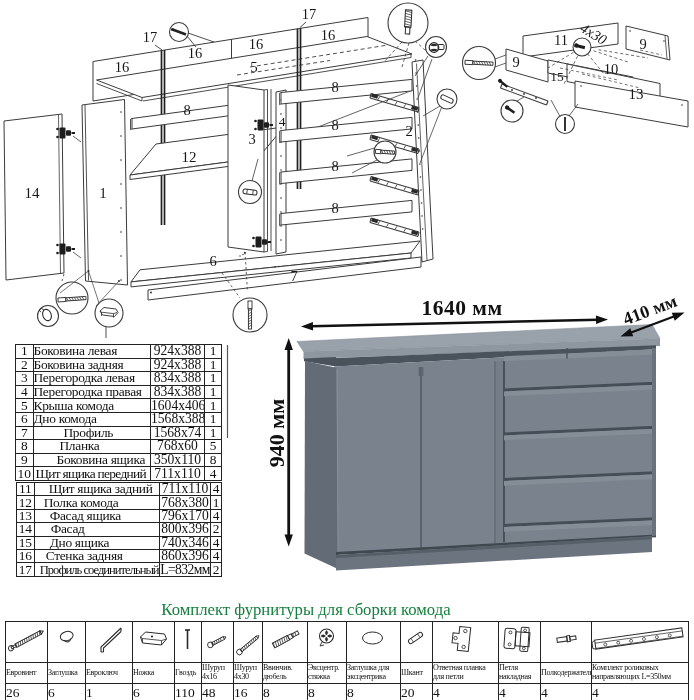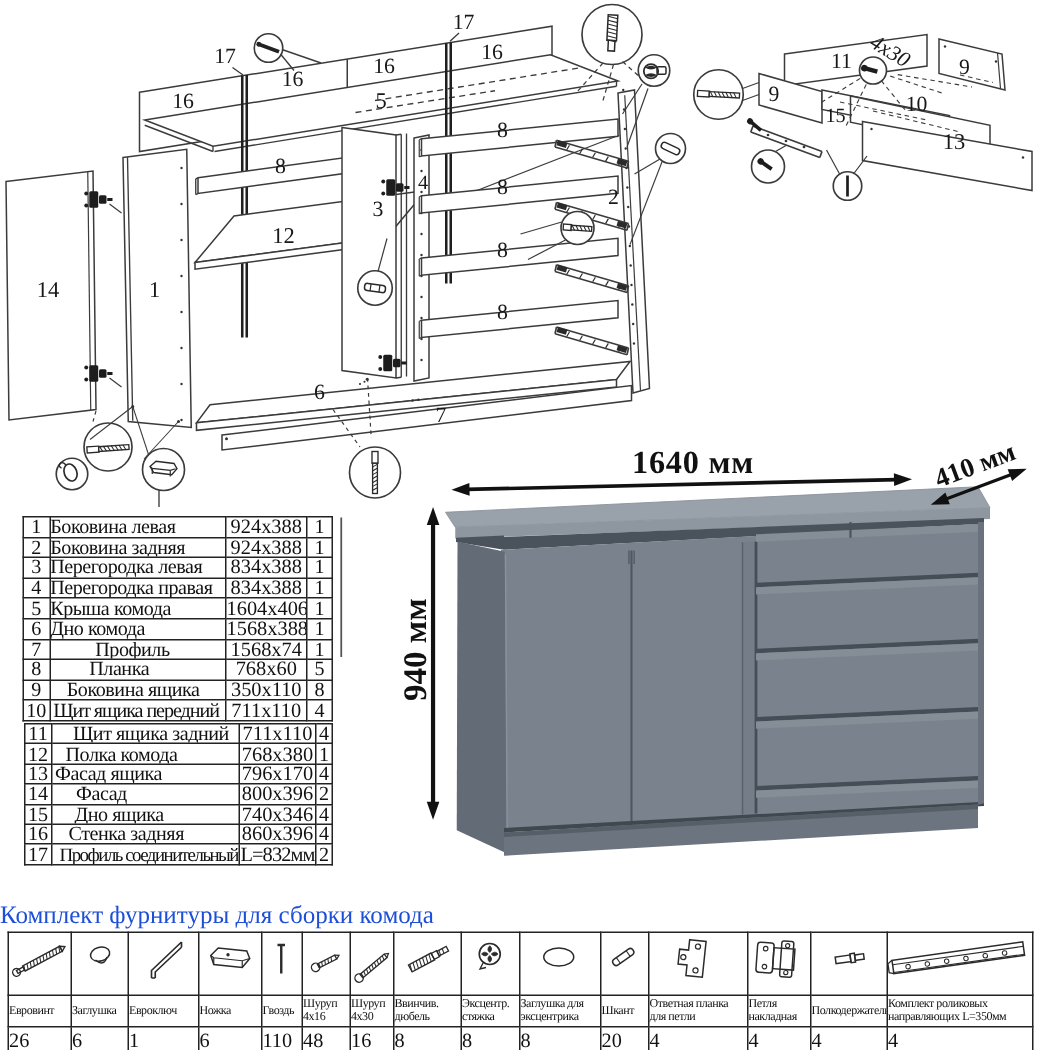--- a/index.html
+++ b/index.html
@@ -10,22 +10,22 @@
 #t1,#t2{position:absolute;font-family:"Liberation Serif",serif;font-size:13.4px;color:#111;}
 #t1{left:15px;top:344px;width:206px;}
 #t2{left:16px;top:482px;width:205px;}
 #t1 td,#t2 td{border:1px solid #222;padding:0;height:12.6px;line-height:12px;
   overflow:hidden;white-space:nowrap;}
 #t2 td{height:12.4px;}
 td.n{text-align:center;}
 td.s{text-align:center;font-size:13.6px;}
 td.q{text-align:center;}
 td.nm{padding-left:4px;letter-spacing:-0.3px;}
-#hwt{position:absolute;left:0;top:600px;width:612px;
-  font-size:16.7px;color:#1d4ed8;}
+#hwt{position:absolute;left:0;top:600px;width:612px;text-align:center;
+  font-size:16.7px;color:#15803d;}
 #t3{position:absolute;left:5px;top:621px;width:684px;font-family:"Liberation Serif",serif;color:#111;}
 #t3 td{border:1px solid #222;padding:0;text-align:left;vertical-align:middle;overflow:hidden;}
 #t3 tr.icons td{height:37px;}
 #t3 tr.lbl td{height:20px;font-size:8px;line-height:8.6px;letter-spacing:-0.3px;white-space:nowrap;}
 #t3 tr.num td{height:16px;font-size:13.5px;line-height:15px;}
 </style>
 </head>
 <body>
 <div id="page">
 <svg id="diag" width="694" height="700" viewBox="0 0 694 700">
@@ -465,21 +465,21 @@
           <td class="q">1</td>
         </tr>
 <tr>
           <td class="n">8</td>
           <td class="nm" style="padding-left:26px">Планка</td>
           <td class="s">768х60</td>
           <td class="q">5</td>
         </tr>
 <tr>
           <td class="n">9</td>
-          <td class="nm" style="padding-left:11px">Боковина ящика</td>
+          <td class="nm" style="padding-left:23px">Боковина ящика</td>
           <td class="s">350х110</td>
           <td class="q">8</td>
         </tr>
 <tr>
           <td class="n">10</td>
           <td class="nm" style="padding-left:2px;letter-spacing:-0.7px">Щит ящика передний</td>
           <td class="s">711х110</td>
           <td class="q">4</td>
         </tr>
 </tbody>
@@ -500,21 +500,21 @@
           <td class="q">4</td>
         </tr>
 <tr>
           <td class="n">12</td>
           <td class="nm" style="padding-left:9px">Полка комода</td>
           <td class="s">768х380</td>
           <td class="q">1</td>
         </tr>
 <tr>
           <td class="n">13</td>
-          <td class="nm" style="padding-left:2px">Фасад ящика</td>
+          <td class="nm" style="padding-left:15px">Фасад ящика</td>
           <td class="s">796х170</td>
           <td class="q">4</td>
         </tr>
 <tr>
           <td class="n">14</td>
           <td class="nm" style="padding-left:16px">Фасад</td>
           <td class="s">800х396</td>
           <td class="q">2</td>
         </tr>
 <tr>

